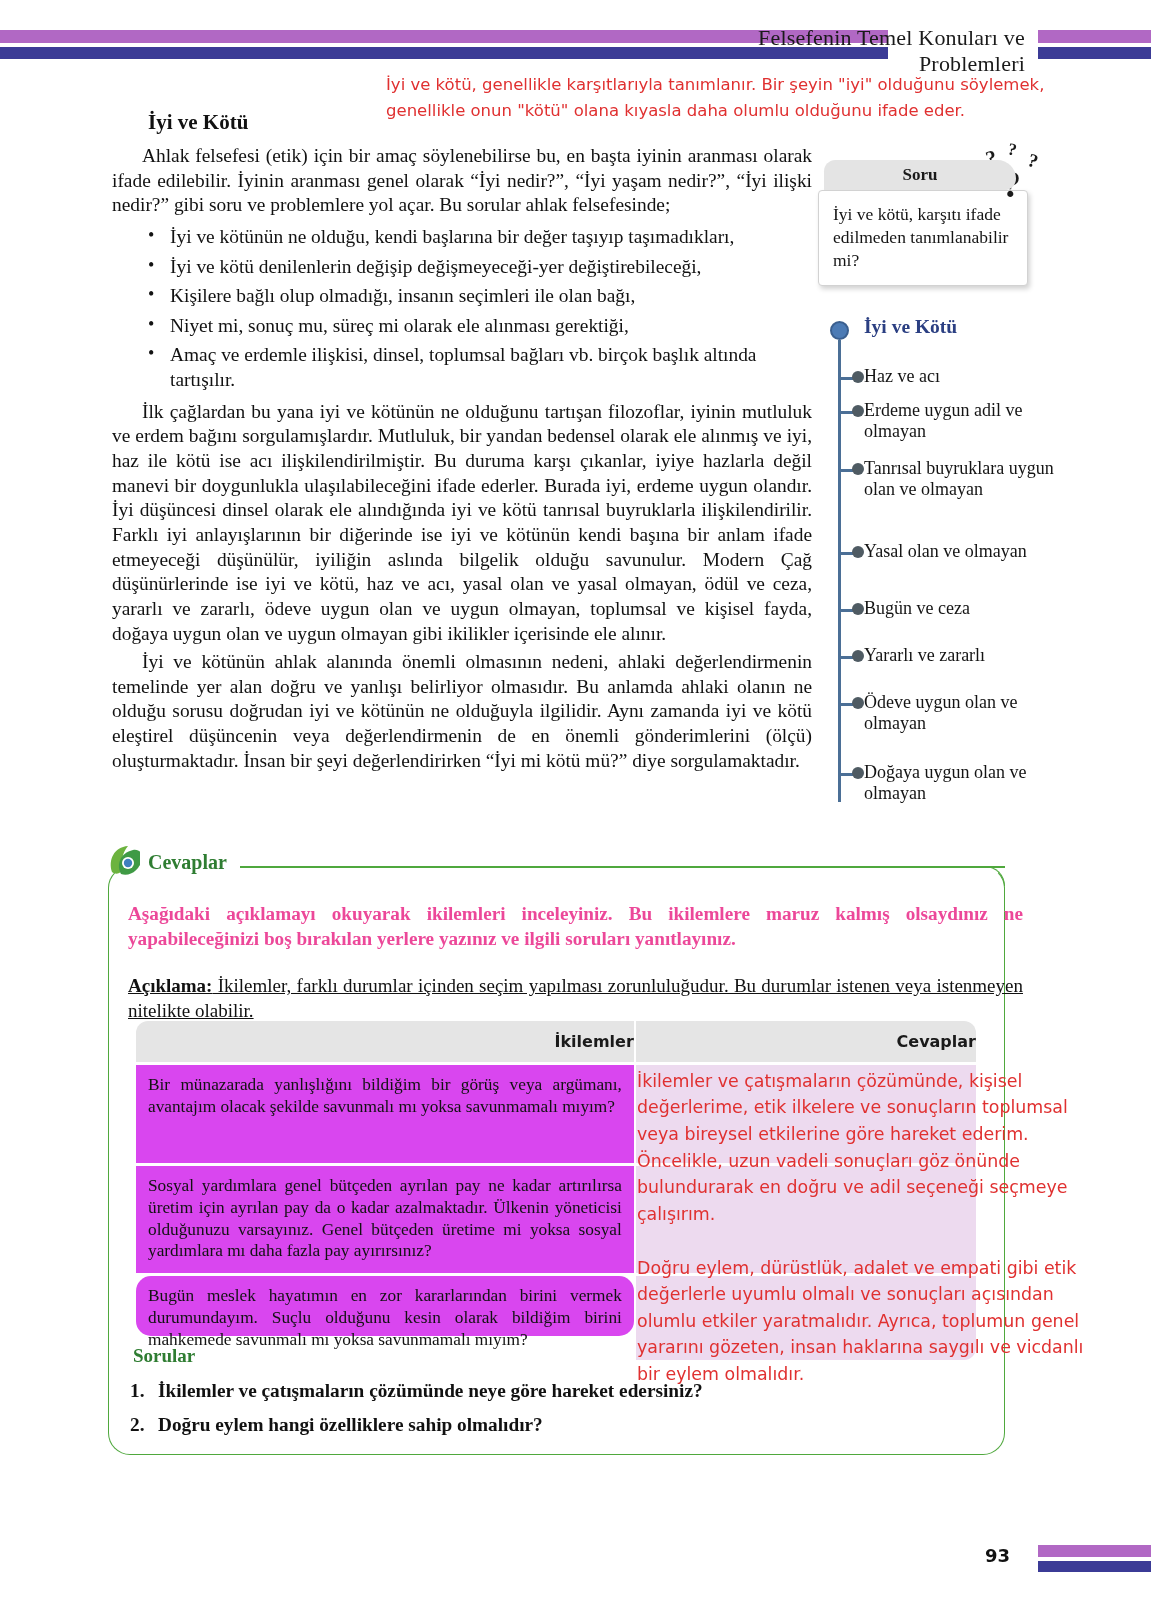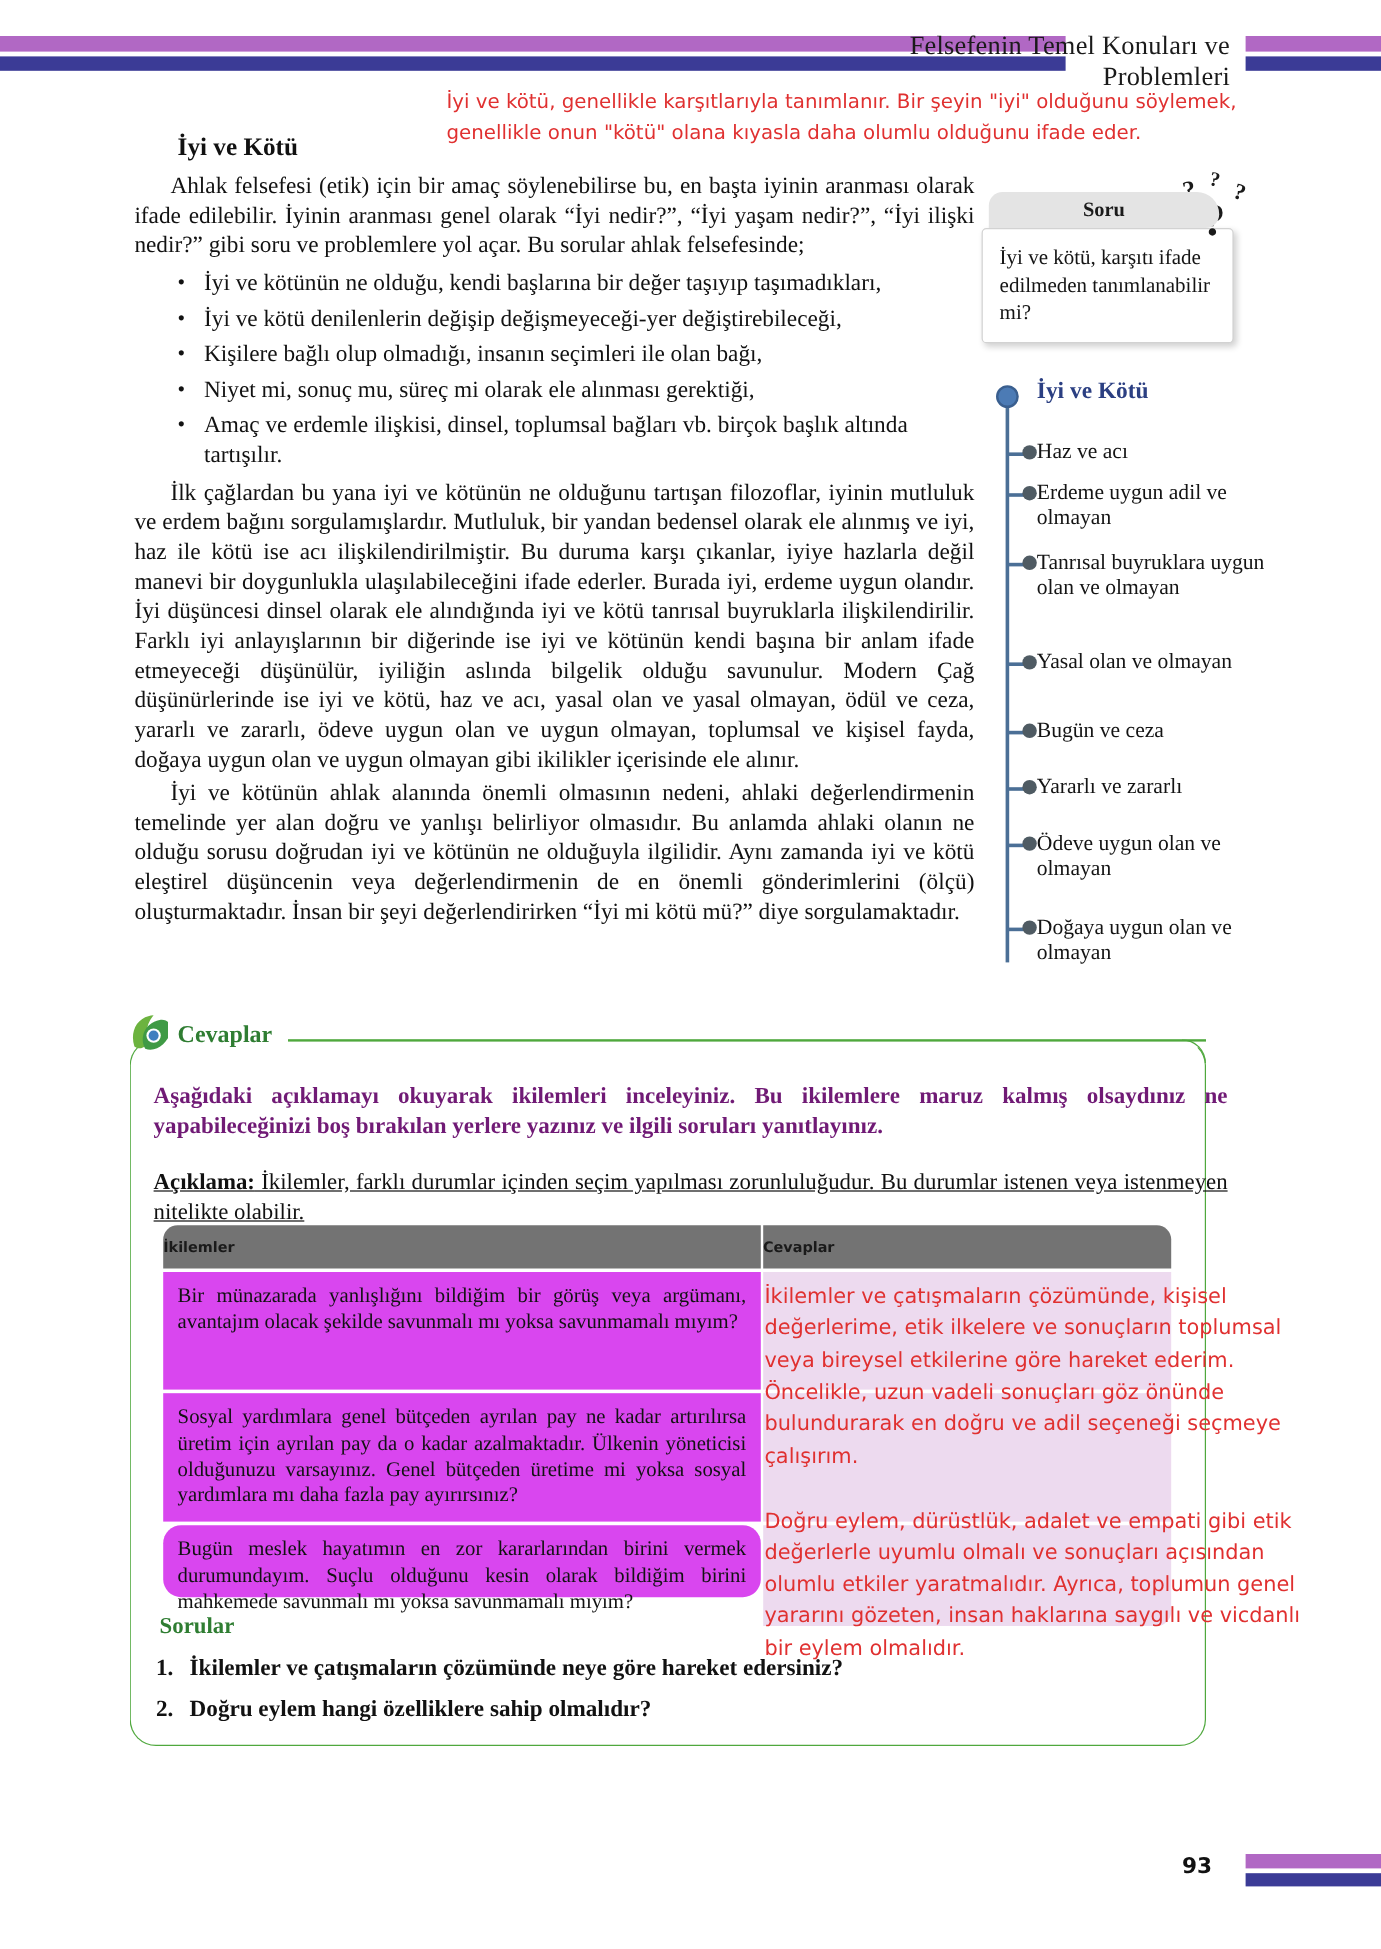--- a/index.html
+++ b/index.html
@@ -33,21 +33,21 @@
     position:absolute; left:1038px; top:30px; width:113px; height:13px;
     background:#b168c4;
   }
   .hdr-bar-right-bottom {
     position:absolute; left:1038px; top:47px; width:113px; height:12px;
     background:#3b3b96;
   }
 
   
   .red-note {
-    position:absolute; left:372px; top:72px; width:670px;
+    position:absolute; left:386px; top:72px; width:670px;
     font-family:"DejaVu Sans", sans-serif;
     font-size:16.5px; line-height:1.55; color:#e03030;
   }
 
   
   .sec-heading {
     position:absolute; left:148px; top:110px;
     font-family:"Liberation Serif", serif;
     font-weight:bold; font-size:21px; color:#111;
   }
@@ -144,35 +144,35 @@
     font-weight:bold; font-size:20px; color:#2f7d32;
     background:#fff; padding:0 8px;
   }
   .uyg-icon {
     position:absolute; left:108px; top:844px; width:36px; height:34px;
   }
 
   .uyg-inner { position:absolute; left:128px; top:902px; width:900px; }
   .uyg-instr {
     width:895px; font-weight:bold; font-size:19.2px; line-height:1.3;
-    color:#701a75; text-align:justify;
+    color:#ec4899; text-align:justify;
   }
   .uyg-aciklama {
     width:895px; margin-top:22px; font-size:19px; line-height:1.3;
     color:#111; text-align:justify;text-decoration:underline;
   }
   .uyg-aciklama b { font-weight:bold; }
 
   
   .tbl { position:absolute; left:136px; top:1021px; width:840px; }
   .tbl-row { display:flex; }
   .tbl-head-left, .tbl-head-right {
-    background:#737373; font-family:"DejaVu Sans", sans-serif;
-    font-weight:bold; font-size:12px; color:#1a1a1a;
-    text-align:left; padding:11px 0 11px 0;
+    background:#e5e5e5; font-family:"DejaVu Sans", sans-serif;
+    font-weight:bold; font-size:16px; color:#1a1a1a;
+    text-align:right; padding:11px 0 11px 0;
   }
   .tbl-head-left  { width:499px; border-top-left-radius:12px; }
   .tbl-head-right { width:341px; border-top-right-radius:12px; margin-left:2px; }
 
   .cell-left {
     width:499px; background:#d946ef; padding:9px 12px 9px 12px;
     font-size:17.3px; line-height:1.26; color:#121212; text-align:justify;
   }
   .cell-right-bg {
     width:341px; background:#eddaef; margin-left:2px;

